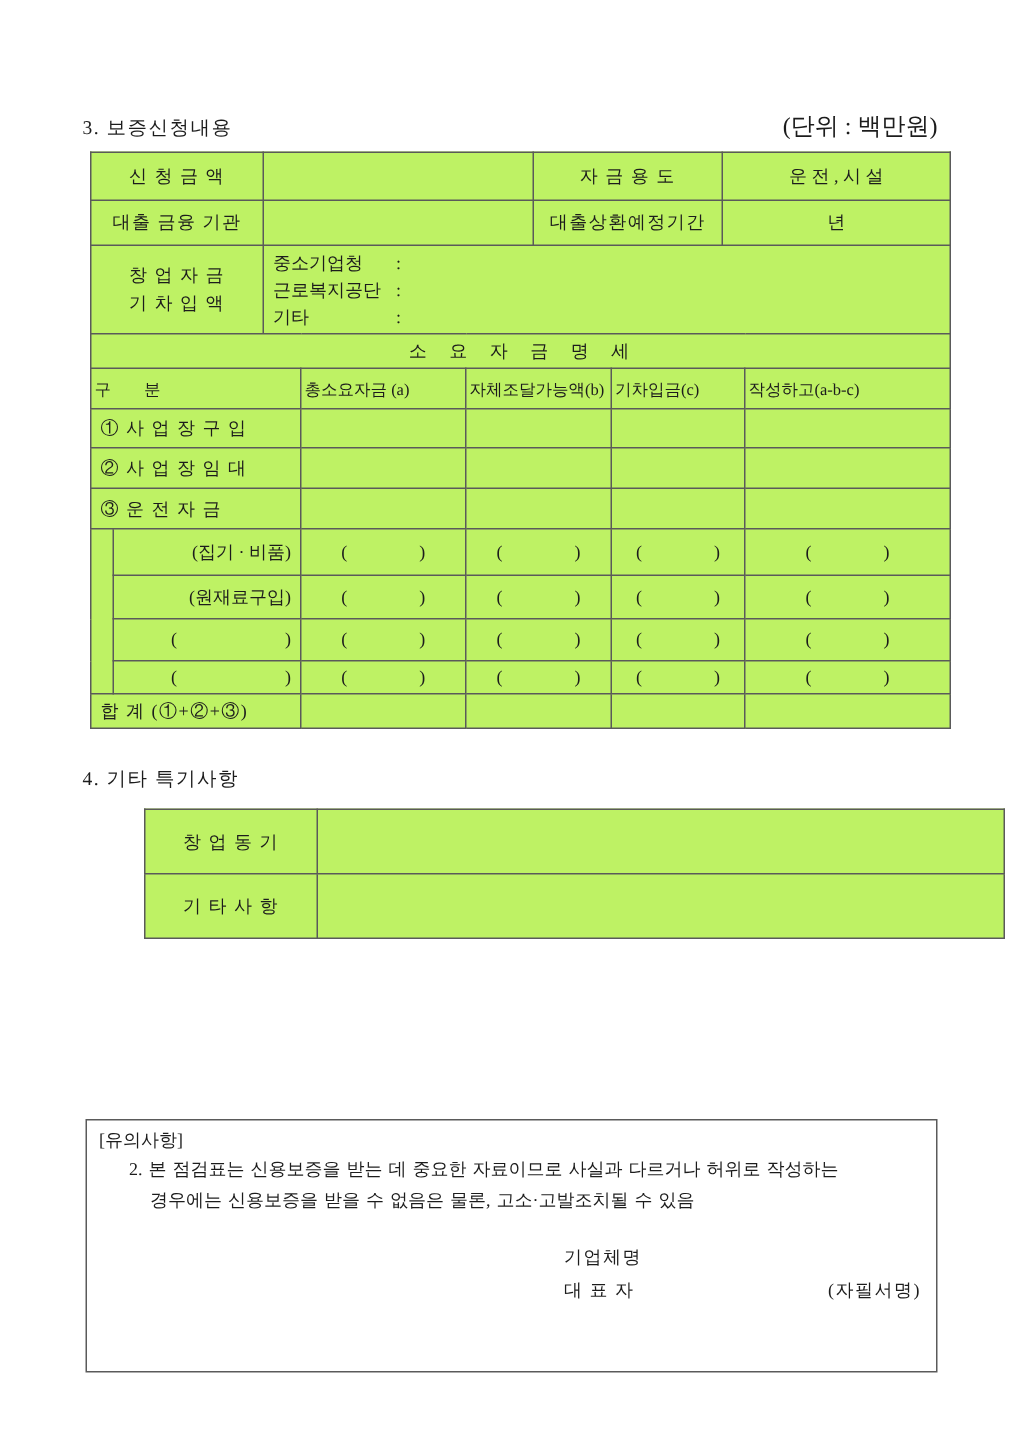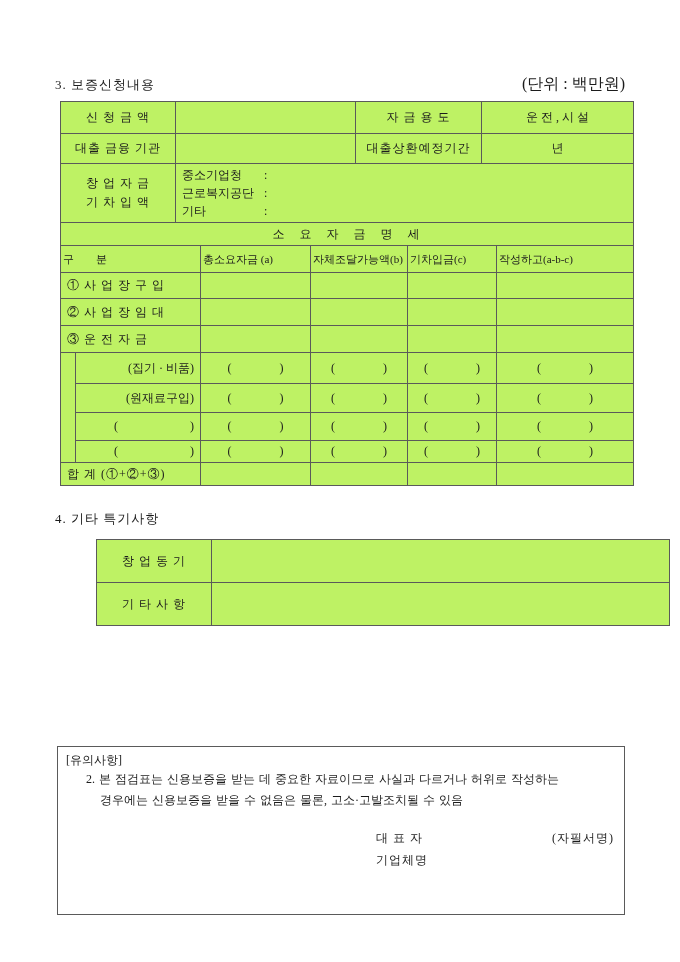--- a/index.html
+++ b/index.html
@@ -199,21 +199,21 @@
     </tr>
   </tbody>
     </table>
 </div>
 
 <div class="abs notice-box">
   <div class="notice-title">[유의사항]</div>
   <div class="notice-item">2. 본 점검표는 신용보증을 받는 데 중요한 자료이므로 사실과 다르거나 허위로 작성하는</div>
   <div class="notice-item cont">경우에는 신용보증을 받을 수 없음은 물론, 고소·고발조치될 수 있음</div>
   <div class="sig-block">
+    <div class="sig-line">
+      <span>기업체명</span>
+    </div>
     <div class="sig-line sig-line2">
       <span>대 표 자</span>
       <span class="sign">(자필서명)</span>
     </div>
-    <div class="sig-line">
-      <span>기업체명</span>
-    </div>
   </div>
 </div>
 
 </body></html>

